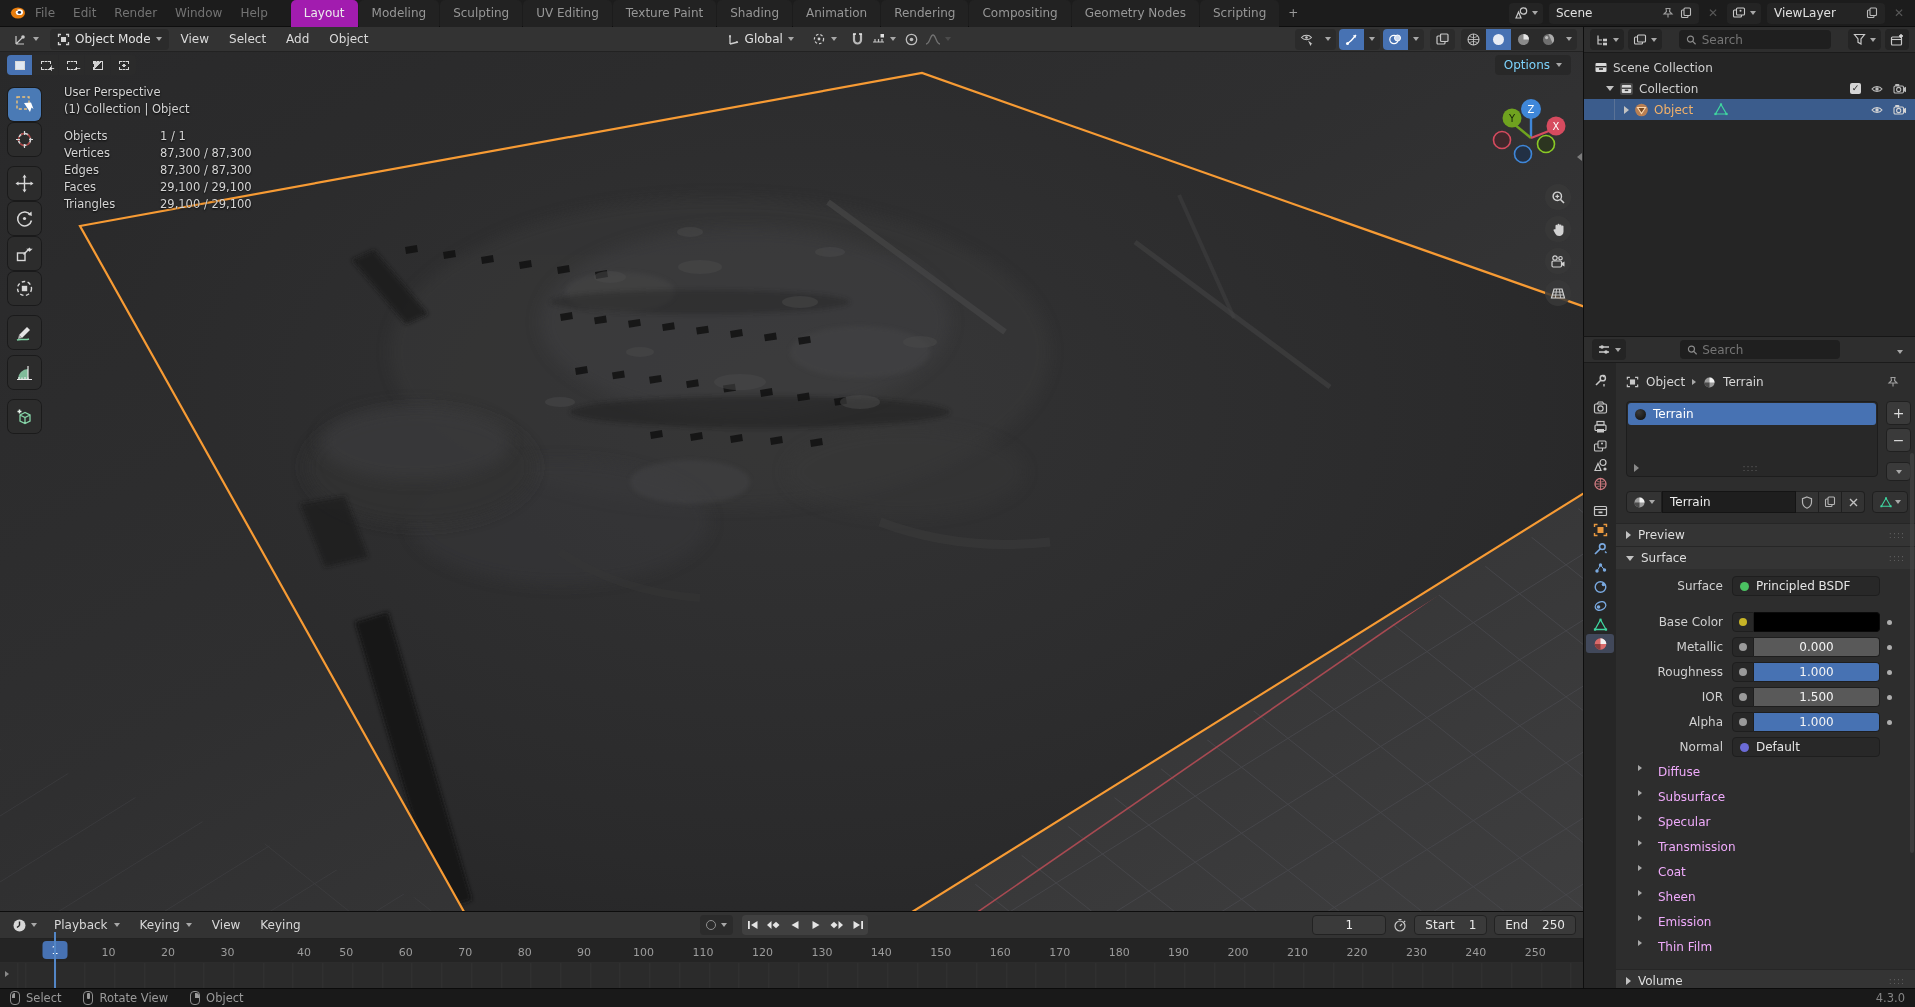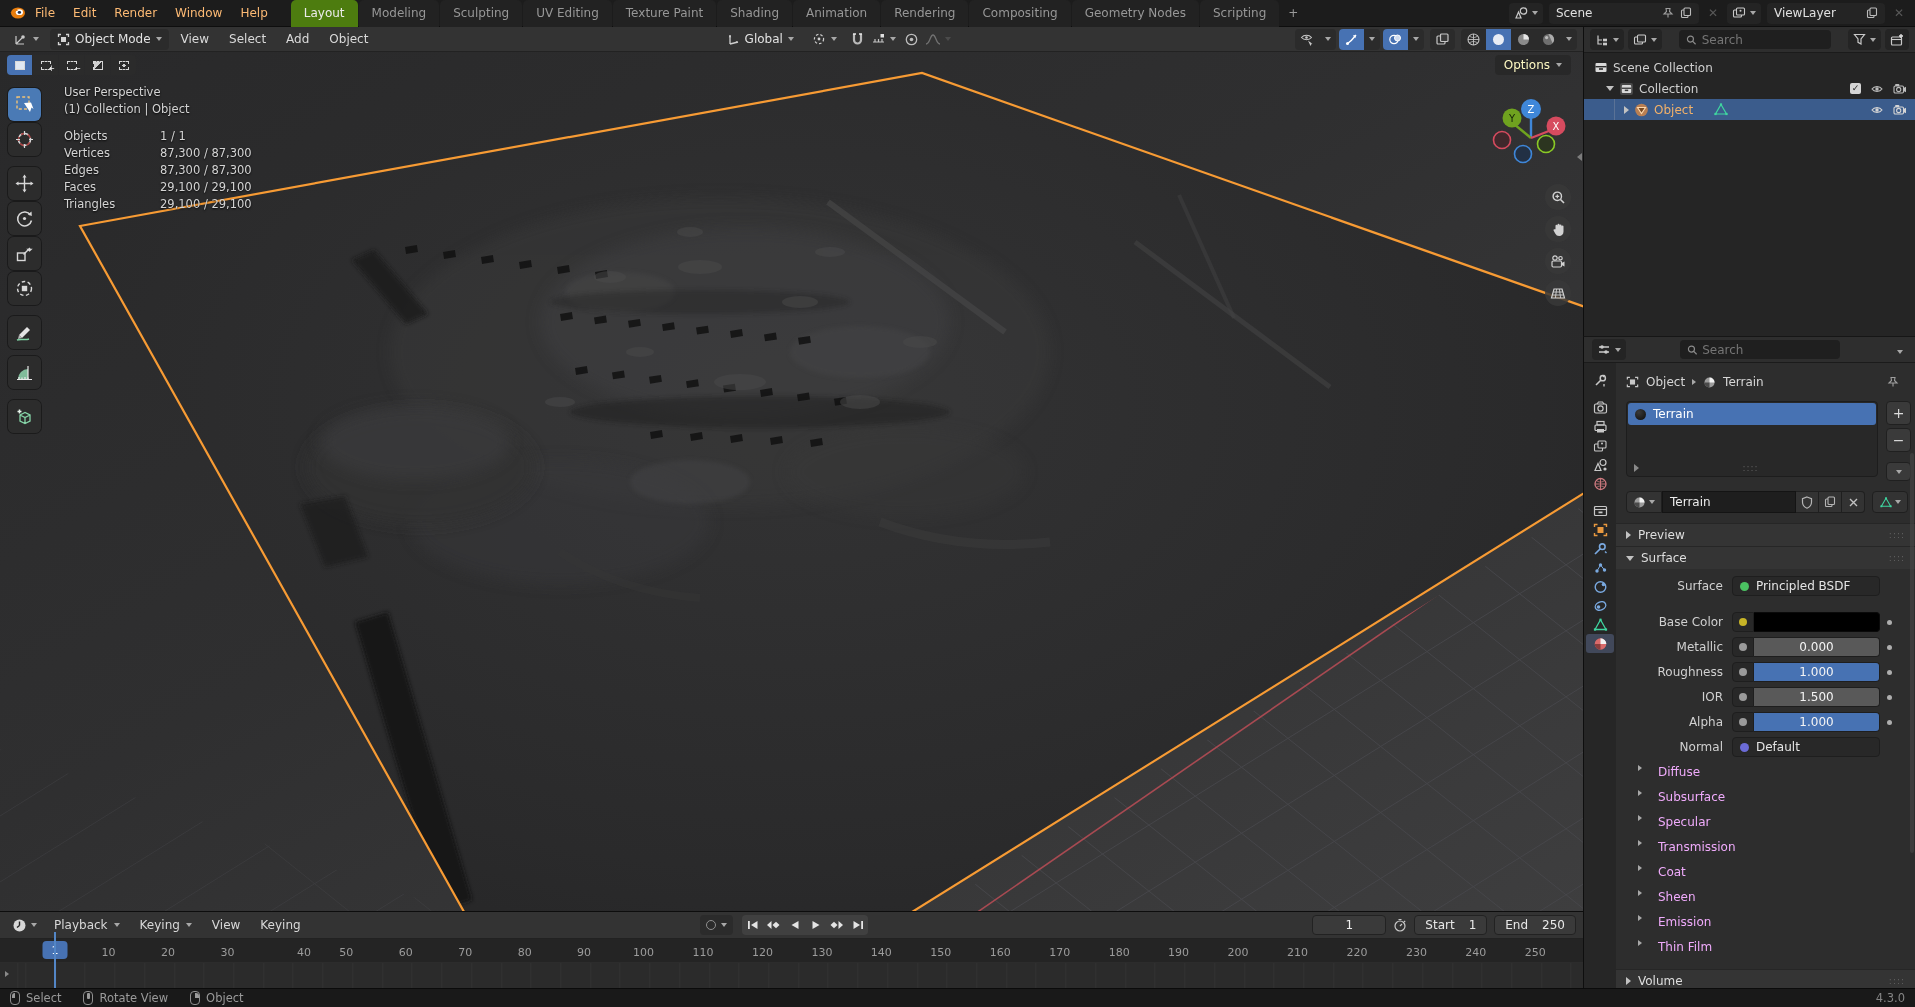--- a/index.html
+++ b/index.html
@@ -12,24 +12,24 @@
   .caret.dim{border-top-color:#6a6a6a}
   .caret-r{display:inline-block;width:0;height:0;border-top:3.5px solid transparent;border-bottom:3.5px solid transparent;border-left:4.5px solid #a8a8a8}
   .caret-l{display:inline-block;width:0;height:0;border-top:4px solid transparent;border-bottom:4px solid transparent;border-right:5px solid #8f8f8f}
   .tri-d{display:inline-block;width:0;height:0;border-left:4px solid transparent;border-right:4px solid transparent;border-top:5px solid #c2c2c2}
   .tri-r{display:inline-block;width:0;height:0;border-top:4px solid transparent;border-bottom:4px solid transparent;border-left:5px solid #c2c2c2}
   svg.i{display:block}
   .grip{margin-left:auto;color:#606060;font-size:9px;letter-spacing:1px}
 
   
   .topbar{position:absolute;left:0;top:0;width:1915px;height:27px;background:#1c1c1c;display:flex;align-items:center;padding:0 8px;border-bottom:1px solid #0e0e0e}
-  .topbar .menu{padding:0 9px;color:#fdba74;line-height:26px;cursor:default}
+  .topbar .menu{padding:0 9px;color:#737373;line-height:26px;cursor:default}
   .tabs{display:flex;align-items:flex-end;height:27px;margin-left:14px;gap:1px}
   .tab{height:27px;line-height:27px;padding:0 13px;background:#222;color:#979797;border-radius:5px 5px 0 0;cursor:default;white-space:nowrap}
-  .tab.active{background:#4d7c0f;color:#ececec}
+  .tab.active{background:#a21caf;color:#ececec}
   .tab.plus{background:transparent;color:#9a9a9a;padding:0 8px}
   .tb-right{margin-left:auto;display:flex;align-items:center;gap:6px}
   .ibtn{height:21px;background:#242424;border-radius:4px;display:flex;align-items:center;gap:4px;padding:0 5px}
   .tb-field{height:21px;background:#242424;border-radius:4px;display:flex;align-items:center;gap:6px;padding:0 7px;color:#e0e0e0}
   .dimx{color:#585858;font-size:12px;padding:0 3px}
 
   
   .vheader{position:absolute;left:0;top:27px;width:1583px;height:25px;background:#333;display:flex;align-items:center;padding:0 6px;gap:4px;border-bottom:1px solid #222}
   .vheader .menu{padding:0 8px;color:#dadada}
   .hbtn{height:21px;background:#2b2b2b;border-radius:4px;display:flex;align-items:center;gap:5px;padding:0 7px;color:#e2e2e2}
@@ -42,21 +42,21 @@
   
   .view3d{position:absolute;left:0;top:52px;width:1583px;height:859px;overflow:hidden;background:#2d2d2e}
   .scene-svg{position:absolute;left:0;top:0}
   .toolsettings{position:absolute;left:7px;top:3px;display:flex;gap:1px}
   .ts-btn{width:25px;height:20px;background:rgba(43,43,43,.85);display:flex;align-items:center;justify-content:center;position:relative}
   .ts-btn:first-child{border-radius:4px 0 0 4px}
   .ts-btn:last-child{border-radius:0 4px 4px 0}
   .ts-btn.on{background:#4772b3}
   .dsq{width:10px;height:9px;border:1px dashed #d8d8d8}
   .ts-btn .m{position:absolute;right:3px;bottom:2px;font-size:8px;line-height:8px;color:#eee}
-  .options-btn{position:absolute;right:12px;top:3px;height:20px;background:rgba(40,40,40,.9);border-radius:4px;display:flex;align-items:center;gap:6px;padding:0 9px;color:#fef9c3}
+  .options-btn{position:absolute;right:12px;top:3px;height:20px;background:rgba(40,40,40,.9);border-radius:4px;display:flex;align-items:center;gap:6px;padding:0 9px;color:#7dd3fc}
   .stats{position:absolute;left:64px;top:32px;font-size:11.5px;line-height:17px;color:#d4d4d4;text-shadow:0 1px 2px rgba(0,0,0,.85)}
   .stats .srow{display:flex}
   .stats .sl{width:96px}
   .stats .gap{height:10px}
   .ltoolbar{position:absolute;left:8px;top:36px;display:flex;flex-direction:column;gap:2px}
   .tool{width:33px;height:33px;border-radius:6px;background:rgba(45,45,45,.92);box-shadow:0 0 0 1px rgba(20,20,20,.7);display:flex;align-items:center;justify-content:center}
   .tool.active{background:#4a7ab5}
   .tool.gapT{margin-top:9px}
   .tool.gapS{margin-top:5px}
   .gizmo{position:absolute;right:9px;top:40px;width:86px;height:86px}

